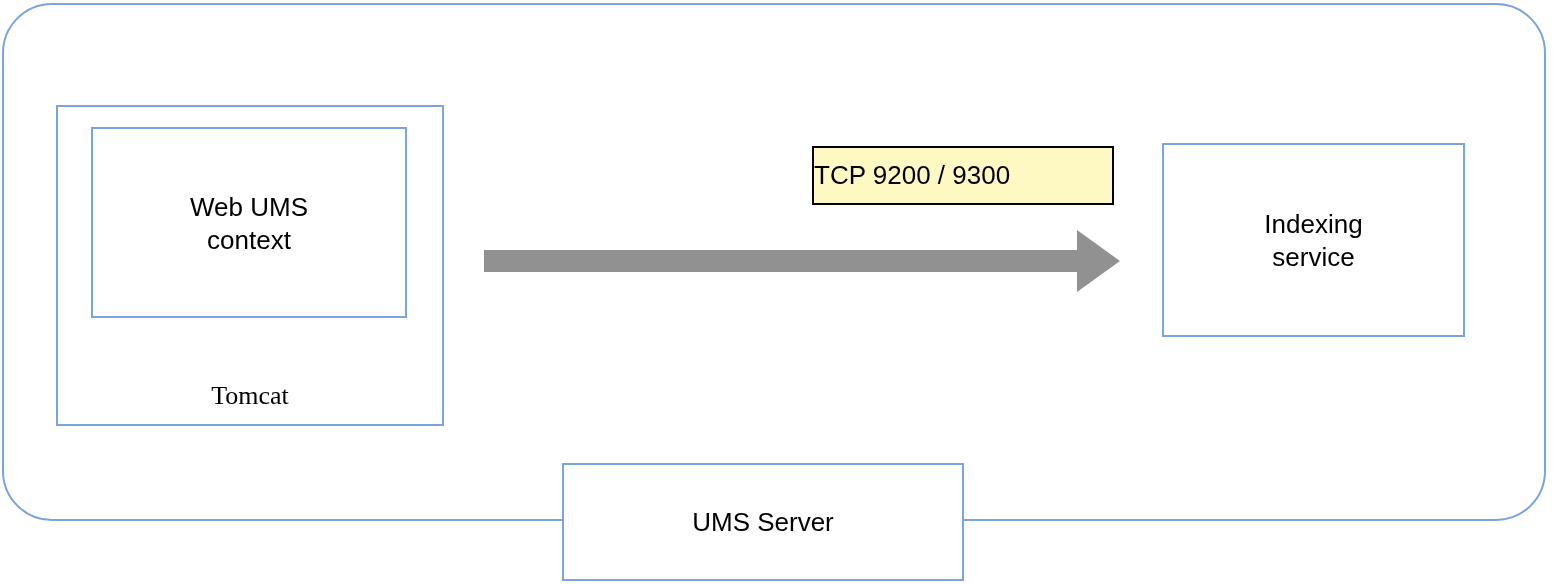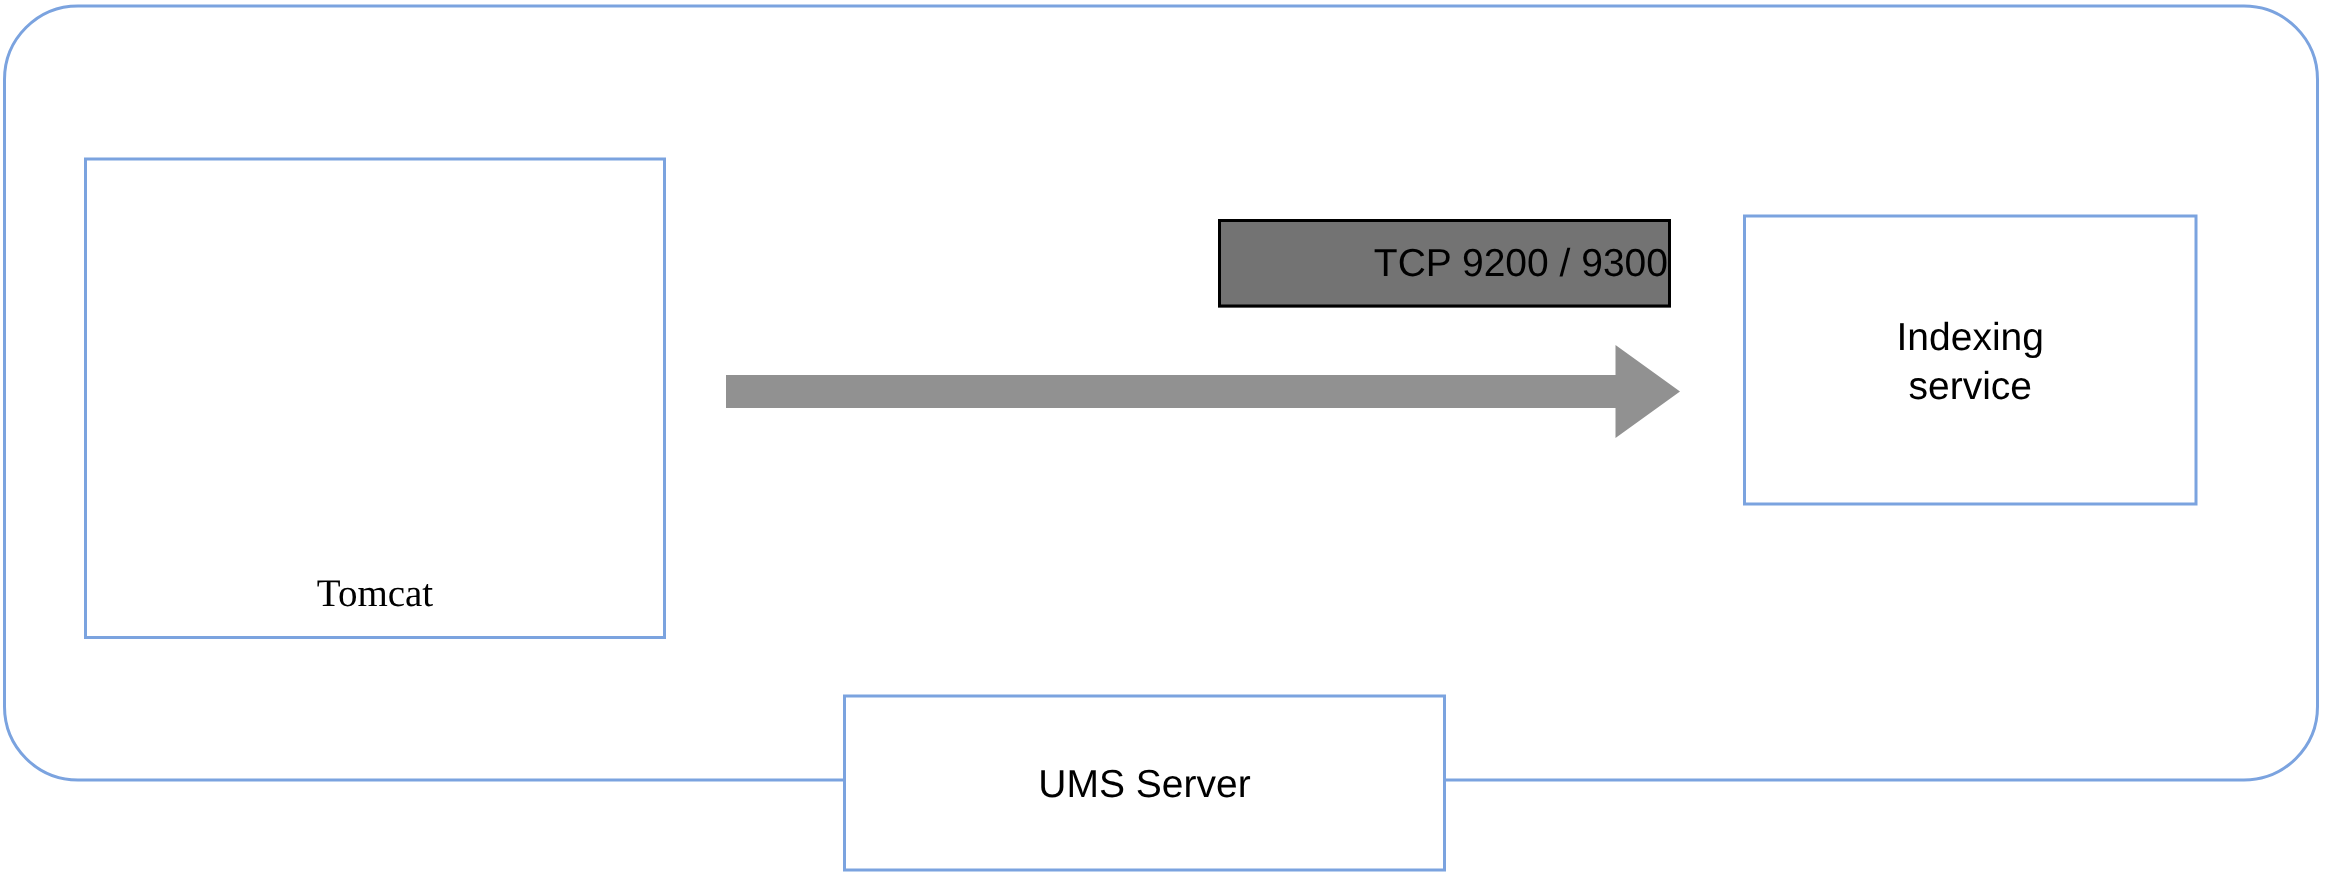--- a/index.html
+++ b/index.html
@@ -96,24 +96,24 @@
 
   
   .protocol-label {
     position: absolute;
     left: 812px;
     top: 146px;
     width: 302px;
     height: 59px;
     box-sizing: border-box;
     border: 2px solid #000000;
-    background: #737373;
+    background: #fef9c3;
     display: flex;
     align-items: center;
-    justify-content: flex-end;
+    justify-content: flex-start;
     font-size: 26px;
     color: #000000;
     z-index: 4;
   }
 
   
   .flow-arrow {
     position: absolute;
     left: 482px;
     top: 226px;
@@ -132,20 +132,24 @@
 <body>
 
 <div id="diagram-root">
 
   <div class="server-boundary"></div>
 
   <div class="node-box" id="tomcat-box">
     <div class="node-label">Tomcat</div>
   </div>
 
+  <div class="node-box" id="web-ums-context-box">
+    <div class="node-label">Web UMS
+context</div>
+  </div>
 
   <div class="flow-arrow">
     <svg viewBox="0 0 640 70" preserveAspectRatio="none">
       <polygon points="2,24 595,24 595,4 638,35 595,66 595,46 2,46" fill="#919191"></polygon>
     </svg>
   </div>
 
   <div class="protocol-label">
     <span>TCP 9200 / 9300</span>
   </div>

